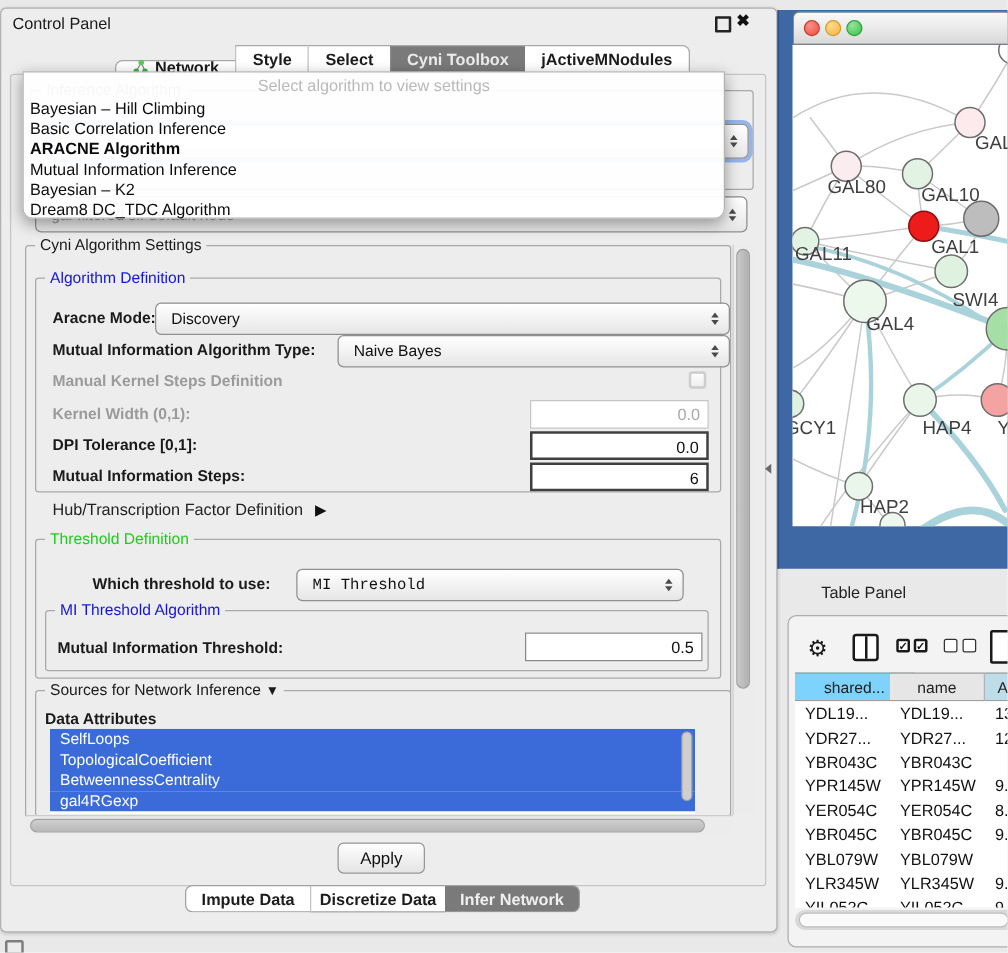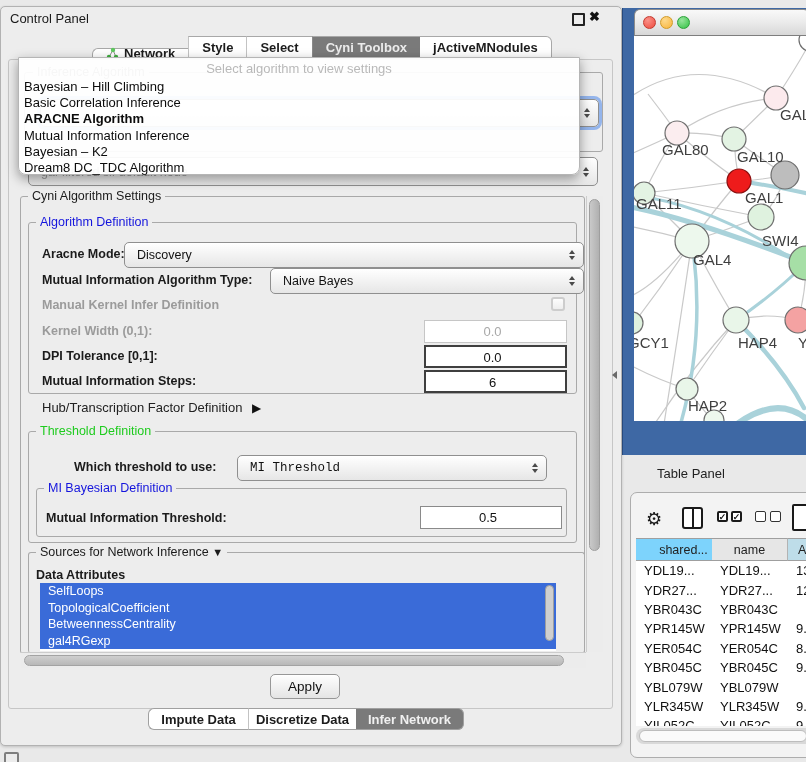--- a/index.html
+++ b/index.html
@@ -33,21 +33,21 @@
   .lbl.dis{color:#9b9b9b;}
   .lbl.reg{font-weight:normal;color:#222;font-size:13px;}
   
   .combo{border:1px solid #8f8f8f;border-radius:5px;background:linear-gradient(#ffffff,#e6e6e6);
          box-shadow:inset 0 1px 0 rgba(255,255,255,.85);font-size:12.5px;color:#111;
          display:flex;align-items:center;padding-left:12px;}
   .combo .arrows{position:absolute;right:8px;top:50%;transform:translateY(-50%);display:flex;flex-direction:column;gap:2px;}
   .arr-up{width:0;height:0;border-left:3.5px solid transparent;border-right:3.5px solid transparent;border-bottom:4.5px solid #4a4a4a;}
   .arr-dn{width:0;height:0;border-left:3.5px solid transparent;border-right:3.5px solid transparent;border-top:4.5px solid #4a4a4a;}
   
-  .field{background:#fff;font-size:13px;text-align:center;color:#111;box-sizing:border-box;
+  .field{background:#fff;font-size:13px;text-align:right;color:#111;box-sizing:border-box;
          padding:3px 6px 12px 0;}
   .field.light{border:1px solid #c6c6c6;color:#a8a8a8;}
   .field.dark{border:2px solid #3f3f3f;}
   .field.med{border:1px solid #8a8a8a;}
   .checkbox{width:14px;height:14px;border:2px solid #cdcdcd;border-radius:3px;background:linear-gradient(#fdfdfd,#eee);box-sizing:border-box;}
   
   .sb-track-v{background:#ececec;border-left:1px solid #cccccc;}
   .sb-track-h{background:#ececec;border-top:1px solid #cccccc;}
   .sb-thumb{background:linear-gradient(to right,#c9c9c9,#b0b0b0);border:1px solid #9e9e9e;border-radius:6px;box-sizing:border-box;}
   .sb-thumb-h{background:linear-gradient(#cfcfcf,#b8b8b8);border:1px solid #a3a3a3;border-radius:6px;box-sizing:border-box;}
@@ -176,21 +176,21 @@
       </span>
   </div>
   <div class="abs lbl" style="left:42px;top:273px;">Mutual Information Algorithm Type:</div>
   <div class="abs combo" style="left:270px;top:268px;width:300px;height:24px;">
     <span>Naive Bayes</span>
     <span class="arrows">
         <span class="arr-up"></span>
         <span class="arr-dn"></span>
       </span>
   </div>
-  <div class="abs lbl dis" style="left:42px;top:298px;">Manual Kernel Infer Definition</div>
+  <div class="abs lbl dis" style="left:42px;top:298px;">Manual Kernel Steps Definition</div>
   <div class="abs checkbox" style="left:551px;top:297px;"></div>
   <div class="abs lbl dis" style="left:42px;top:324px;">Kernel Width (0,1):</div>
   <div class="abs field light" style="left:424px;top:320px;width:143px;height:23px;">0.0</div>
   <div class="abs lbl" style="left:42px;top:349px;">DPI Tolerance [0,1]:</div>
   <div class="abs field dark" style="left:424px;top:345px;width:143px;height:23px;">0.0</div>
   <div class="abs lbl" style="left:42px;top:374px;">Mutual Information Steps:</div>
   <div class="abs field dark" style="left:424px;top:370px;width:143px;height:23px;">6</div>
 
   <div class="abs lbl reg" style="left:42px;top:400px;">
     <span>Hub/Transcription Factor Definition</span>
@@ -202,21 +202,21 @@
   </div>
   <div class="abs lbl" style="left:74px;top:460px;">Which threshold to use:</div>
   <div class="abs combo" style="left:237px;top:455px;width:296px;height:24px;font-family:Liberation Mono, monospace;">
     <span>MI Threshold</span>
     <span class="arrows">
         <span class="arr-up"></span>
         <span class="arr-dn"></span>
       </span>
   </div>
   <div class="abs group" style="left:36px;top:488px;width:529px;height:47px;">
-    <span class="gtitle blue" style="left:7px;top:-8px;">MI Bayesian Definition</span>
+    <span class="gtitle blue" style="left:7px;top:-8px;">MI Threshold Algorithm</span>
   </div>
   <div class="abs lbl" style="left:46px;top:511px;">Mutual Information Threshold:</div>
   <div class="abs field med" style="left:420px;top:506px;width:142px;height:23px;">0.5</div>
 
   <div class="abs group" style="left:28px;top:552px;width:555px;height:100px;border-bottom:none;">
     <span class="gtitle" style="left:7px;top:-8px;">
       <span>Sources for Network Inference</span>
       <span style="font-size:11px;">▼</span>
     </span>
   </div>

